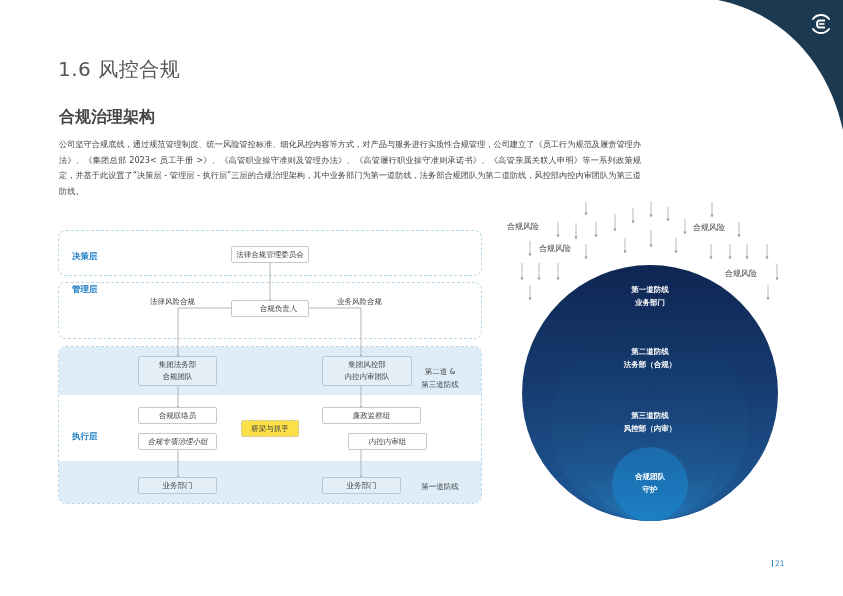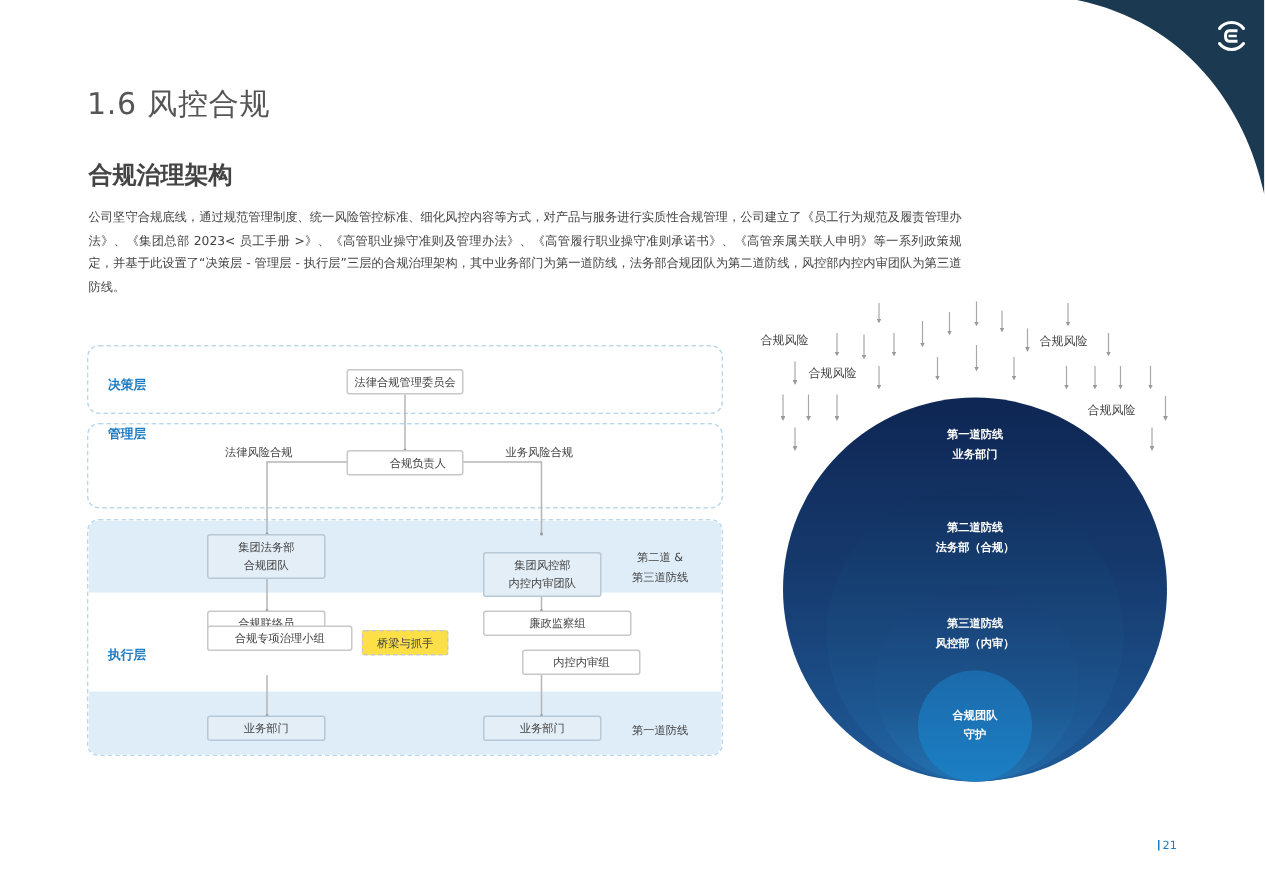--- a/index.html
+++ b/index.html
@@ -89,29 +89,29 @@
 
 <span class="layer-label" style="left:72px;top:251px;">决策层</span>
 <span class="layer-label" style="left:72px;top:284px;">管理层</span>
 <span class="layer-label" style="left:72px;top:431px;">执行层</span>
 
 <div class="node" style="left:231px;top:246px;width:78px;height:17px;">法律合规管理委员会</div>
 <div class="node" style="left:231px;top:300px;width:78px;height:17px;padding-left:17px;">合规负责人</div>
 <span class="note" style="left:150px;top:295px;">法律风险合规</span>
 <span class="note" style="left:337px;top:295px;">业务风险合规</span>
 
-<div class="node band-node" style="left:138px;top:356px;width:79px;height:30px;">集团法务部
+<div class="node band-node" style="left:138px;top:356px;width:79px;height:30px;font-family:Liberation Mono, monospace;">集团法务部
 合规团队</div>
-<div class="node band-node" style="left:322px;top:368px;width:79px;height:30px;">集团风控部
+<div class="node band-node" style="left:322px;top:356px;width:90px;height:30px;">集团风控部
 内控内审团队</div>
 <span class="note" style="left:415px;top:365px;width:50px;">第二道 &amp;
 第三道防线</span>
 
 <div class="node" style="left:138px;top:407px;width:79px;height:17px;">合规联络员</div>
-<div class="node" style="left:138px;top:417px;width:97px;height:17px;">合规专项治理小组</div>
+<div class="node" style="left:138px;top:433px;width:79px;height:17px;font-style:italic;">合规专项治理小组</div>
 <div class="node dash-node" style="left:241px;top:420px;width:58px;height:17px;">桥梁与抓手</div>
 <div class="node" style="left:322px;top:407px;width:99px;height:17px;">廉政监察组</div>
 <div class="node" style="left:322px;top:433px;width:79px;height:17px;margin-left:26px;">内控内审组</div>
 
 <div class="node band-node" style="left:138px;top:477px;width:79px;height:17px;">业务部门</div>
 <div class="node band-node" style="left:322px;top:477px;width:79px;height:17px;">业务部门</div>
 <span class="note" style="left:415px;top:480px;width:50px;">第一道防线</span>
 
 <svg class="lines" id="arrows">
   <defs>

